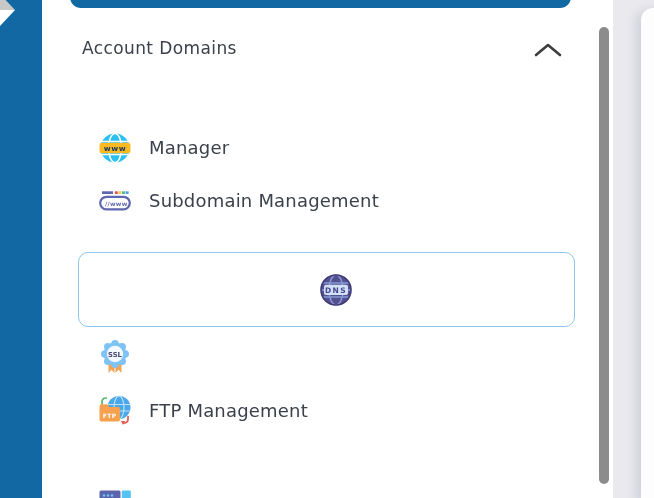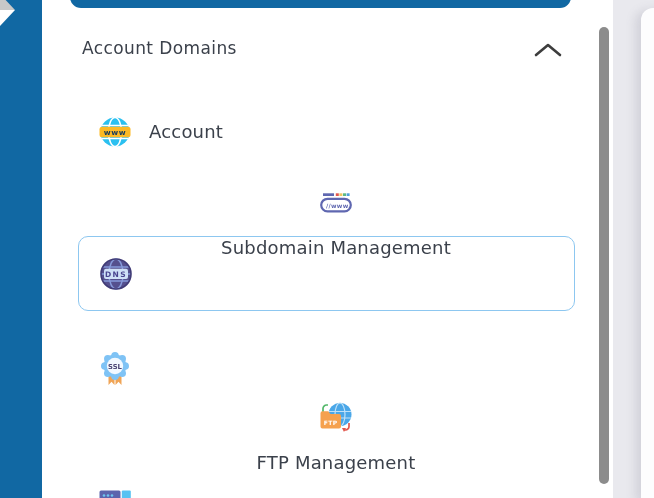--- a/index.html
+++ b/index.html
@@ -20,22 +20,22 @@
   }
   .collapse-btn{position:absolute;left:534px;top:42px;width:28px;height:16px;cursor:pointer;}
   
   .item{
     position:absolute;left:78px;width:497px;height:75px;box-sizing:border-box;
     display:flex;align-items:center;gap:16px;padding-left:19px;border-radius:10px;cursor:pointer;
   }
   .item.selected{border:1.5px solid #8dc7f0;}
   .item .ic{width:36px;height:36px;flex:0 0 36px;}
   .item .lbl{font-size:18px;color:#3b414b;font-weight:500;letter-spacing:0.2px;white-space:nowrap;}
-  .i-domains{top:94px;gap:16px;} .i-subdomain{top:185px;flex-direction:column;} .i-dns{top:236px;}
-  .i-ssl{top:331px;} .i-ftp{top:400px;flex-direction:column;} .i-partial{top:469px;}
+  .i-domains{top:110px;gap:16px;} .i-subdomain{top:163px;} .i-dns{top:252px;justify-content:center;}
+  .i-ssl{top:319px;} .i-ftp{top:373px;} .i-partial{top:469px;}
   
   .scroll-thumb{position:absolute;left:599px;top:27px;width:10px;height:457px;border-radius:5px;background:#8c8c8c;}
   
   .page-bg{position:absolute;left:613px;top:0;width:41px;height:498px;background:#e9e9ee;}
   .right-panel{
     position:absolute;left:641px;top:8px;width:30px;height:492px;background:#fdfdfe;
     border-top-left-radius:12px;box-shadow:-6px 2px 10px rgba(110,110,135,0.18);
   }
   svg{display:block;}
   svg text{font-family:"DejaVu Sans","Liberation Sans",sans-serif;}
@@ -64,21 +64,21 @@
 <div class="item i-domains">
   <svg class="ic" viewBox="0 0 36 36">
     <circle cx="18" cy="18" r="14.5" fill="#2bc0f0"></circle>
     <g stroke="#ffffff" stroke-width="1.6" fill="none">
       <ellipse cx="18" cy="18" rx="6.5" ry="14.5"></ellipse>
       <path d="M5 11.5h26M5 24.5h26" stroke-width="1.4"></path>
     </g>
     <rect x="2.5" y="12.8" width="31" height="10.4" rx="2.5" fill="#fdb924"></rect>
     <text x="18" y="20.9" text-anchor="middle" font-size="7.5" font-weight="bold" fill="#143a5e" letter-spacing="0.6">www</text>
   </svg>
-  <span class="lbl">Account</span>
+  <span class="lbl">Manager</span>
 </div>
 
 <div class="item i-subdomain">
   <svg class="ic" viewBox="0 0 36 36">
     <rect x="5" y="8.3" width="11" height="2.7" fill="#5f67b0"></rect>
     <rect x="17.8" y="8.3" width="3" height="2.7" fill="#e2574c"></rect>
     <rect x="21.4" y="8.3" width="3" height="2.7" fill="#efc75e"></rect>
     <rect x="25" y="8.3" width="3" height="2.7" fill="#5bb985"></rect>
     <rect x="28.6" y="8.3" width="3" height="2.7" fill="#4fa1d9"></rect>
     <rect x="3.2" y="13.8" width="29.6" height="12.6" rx="6.3" fill="#ffffff" stroke="#5f67b0" stroke-width="2.2"></rect>

